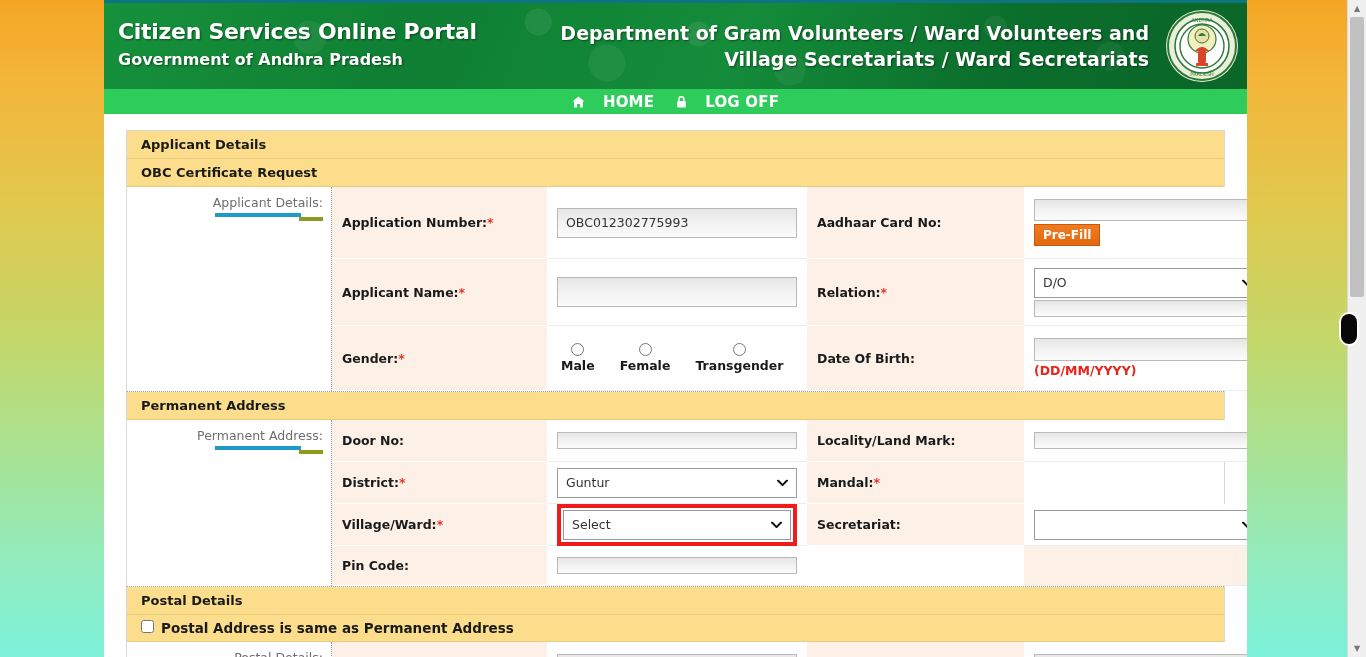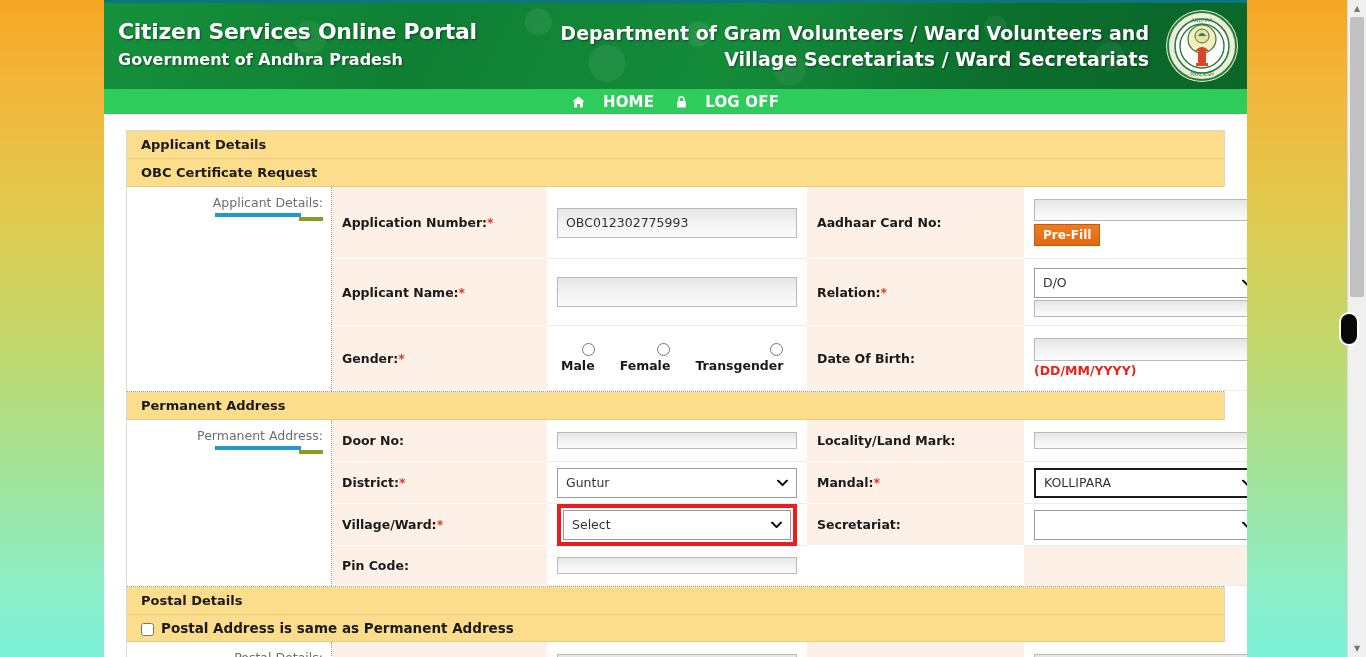--- a/index.html
+++ b/index.html
@@ -104,21 +104,21 @@
   .section-bar {
     background: #FBDD8C;
     padding: 6px 14px;
     font-size: 13px; font-weight: bold; color: #1A1A1A;
     border-bottom: 1px solid #E8CB7C;
   }
   .section-bar.sub { background: #FBDD8C; }
   .postal-check-bar {
     background: #FBDD8C;
     padding: 5px 14px;
-    display: flex; align-items: flex-end; gap: 7px;
+    display: flex; align-items: flex-start; gap: 7px;
     font-size: 13.5px; font-weight: bold; color: #1A1A1A;
     border-bottom: 1px solid #E8CB7C;
   }
   .postal-check-bar input[type=checkbox] { width: 13px; height: 13px; margin: 0; }
   
   .sec-body { display: flex; border-bottom: 1px dotted #9A9A9A; }
   .side-col {
     width: 196px; flex: 0 0 196px;
     background: #FFFFFF;
     border-right: 1px dotted #9A9A9A;
@@ -180,21 +180,21 @@
   }
   .prefill-btn {
     margin-top: 3px; align-self: flex-start;
     background: linear-gradient(to bottom, #F07C22 0%, #E2690F 100%);
     color: #FFFFFF; font-size: 12px; font-weight: bold;
     border: 1px solid #C85A0B; padding: 3px 8px; cursor: pointer;
     font-family: "DejaVu Sans", sans-serif;
   }
   .hint-red { color: #E8241B; font-size: 12.5px; font-weight: bold; margin-top: 2px; }
   .radio-group { display: flex; gap: 25px; padding-left: 4px; }
-  .radio-item { display: flex; flex-direction: column; align-items: flex-end; }
+  .radio-item { display: flex; flex-direction: column; align-items: center; }
   .radio-item input { margin: 0 0 2px 0; width: 13px; height: 13px; }
   .radio-item span { font-size: 12.5px; font-weight: bold; color: #1A1A1A; }
   .empty-cell { background: #FDF0E7; }
   .blank-filler { background: #FFFFFF; }
 </style>
 </head>
 <body>
 
 <div id="page">
 
@@ -369,30 +369,20 @@
               </select>
               <span class="chev"><svg width="11" height="7" viewBox="0 0 11 7">
                     <path d="M1 1 L5.5 5.6 L10 1" fill="none" stroke="#111" stroke-width="2" stroke-linecap="round" stroke-linejoin="round"></path>
                   </svg></span>
             </div>
           </div>
           <div class="cell-label wide">
             <span>Mandal:</span>
               <span class="req">*</span>
           </div>
-          <div class="cell-input wide">
-            <div class="sel-wrap focused">
-              <select class="sel">
-                <option>KOLLIPARA</option>
-              </select>
-              <span class="chev"><svg width="11" height="7" viewBox="0 0 11 7">
-                    <path d="M1 1 L5.5 5.6 L10 1" fill="none" stroke="#111" stroke-width="2" stroke-linecap="round" stroke-linejoin="round"></path>
-                  </svg></span>
-            </div>
-          </div>
         </div>
 
         <div class="frow" style="height:42px;">
           <div class="cell-label">
             <span>Village/Ward:</span>
               <span class="req">*</span>
           </div>
           <div class="cell-input" style="padding:0 10px;">
             <div class="redbox">
               <div class="sel-wrap">

